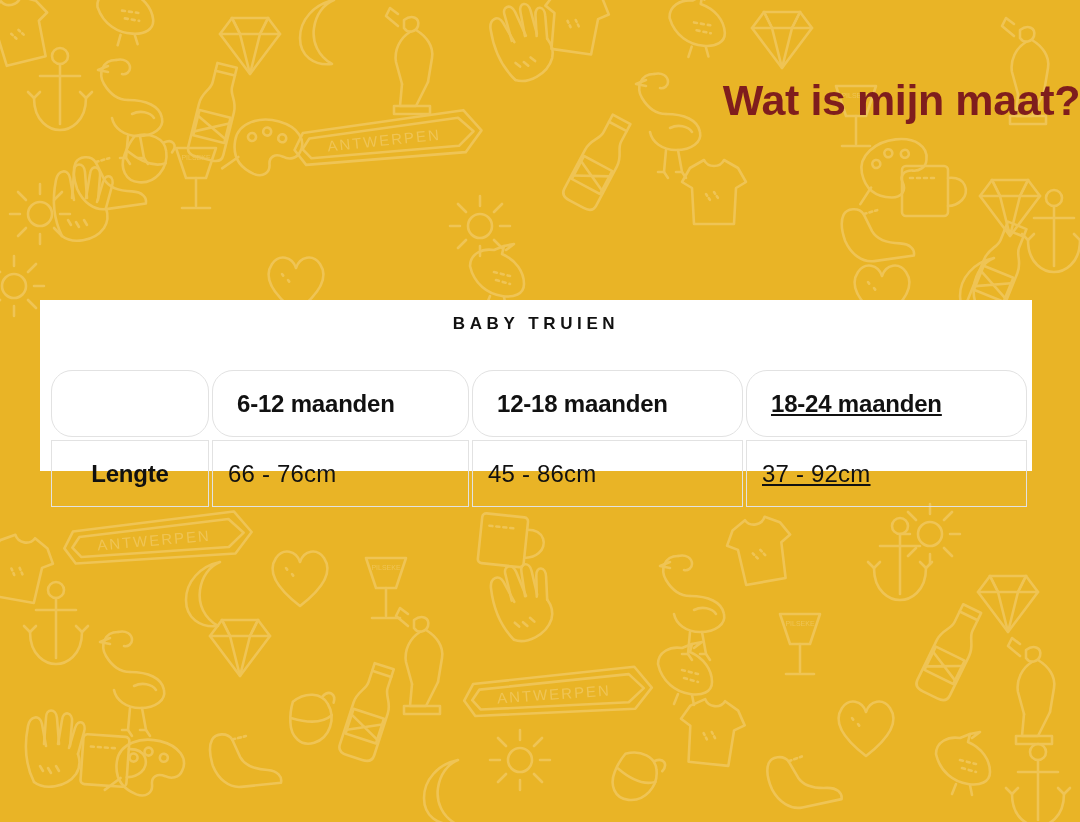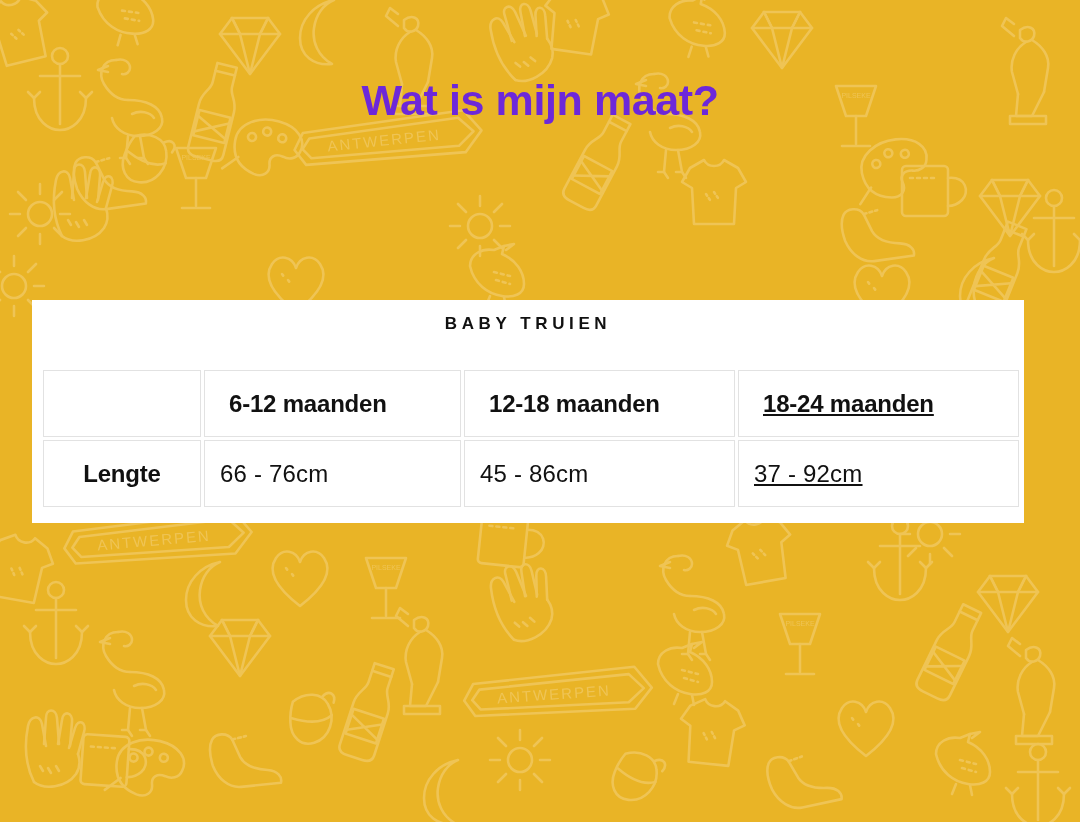--- a/index.html
+++ b/index.html
@@ -25,36 +25,36 @@
     height: 822px;
     pointer-events: none;
   }
 
   
   .page-title {
     position: absolute;
     top: 72px;
     left: 0;
     width: 1080px;
-    text-align: center;
+    text-align: right;
     font-size: 43px;
     line-height: 56px;
     font-weight: 700;
     letter-spacing: -0.4px;
-    color: #6d28d9;
+    color: #7f1d1d;
     z-index: 5;
   }
 
   
   .size-card {
     position: absolute;
-    left: 32px;
+    left: 40px;
     top: 300px;
     width: 992px;
-    height: 223px;
+    height: 171px;
     background: #ffffff;
     z-index: 5;
     padding: 0;
   }
 
   .card-heading {
     text-align: center;
     font-size: 17px;
     font-weight: 700;
     letter-spacing: 4.6px;
@@ -84,20 +84,21 @@
   }
 
   .size-table td.corner-cell { width: 158px; padding: 0; }
   .size-table td.col-a { width: 257px; }
   .size-table td.col-b { width: 271px; margin-top: 41px; }
   .size-table td.col-c { width: 281px; text-decoration: underline; }
 
   .size-table thead td {
     font-weight: 700;
     letter-spacing: -0.2px;
+    border-radius: 21px;
   }
 
   .size-table tbody td.row-label {
     font-weight: 700;
     text-align: center;
     padding: 0 15px;
     letter-spacing: -0.2px;
   }
 
   .size-table tbody td.value-cell {

